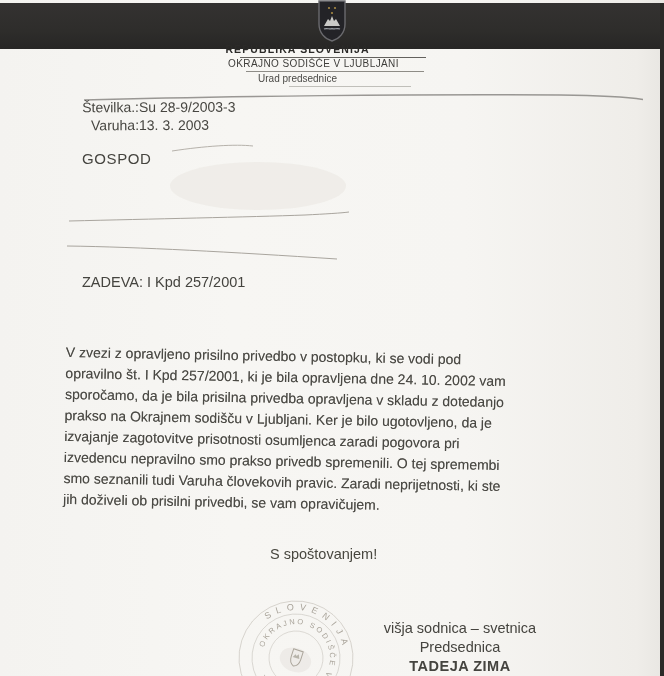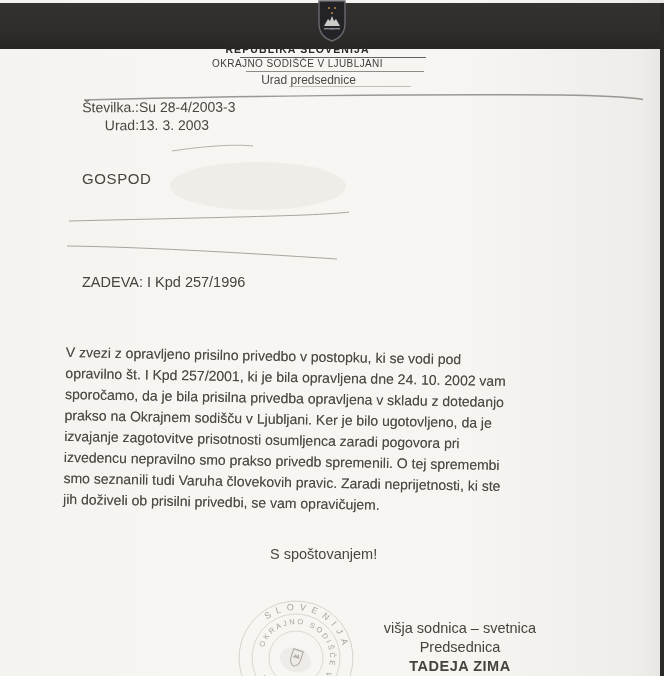--- a/index.html
+++ b/index.html
@@ -7,28 +7,28 @@
     position:relative;width:664px;height:676px;overflow:hidden;
     background:linear-gradient(90deg,#f4f3f0 0%,#f7f6f3 35%,#f6f5f2 70%,#efede9 96%,#e8e6e2 100%);
     font-family:"Liberation Sans","DejaVu Sans",sans-serif;
     color:#47463f;
   }
   .scan-band{position:absolute;left:0;top:3px;width:664px;height:46px;
     background:linear-gradient(180deg,#343231 0%,#2e2d2b 60%,#272625 100%);}
   .scan-strip-right{position:absolute;right:0;top:3px;width:4px;height:673px;background:#2b2a28;}
   .hdr{position:absolute;left:0;width:595px;text-align:center;}
   .hdr-republic{top:43px;font-size:10.5px;font-weight:bold;letter-spacing:1.1px;color:#2b2a28;z-index:3;}
-  .hdr-court{top:58px;font-size:10px;letter-spacing:.4px;color:#3e3d3a;}
-  .hdr-office{top:73px;font-size:12px;color:#4b4a47;margin-left:11px;}
+  .hdr-court{top:58px;font-size:10px;letter-spacing:.4px;color:#3e3d3a;padding-left:16px;}
+  .hdr-office{top:73px;font-size:10px;color:#4b4a47;}
   .u1{position:absolute;left:240px;top:56.5px;width:186px;height:1px;background:#63615d;z-index:4;}
   .u2{position:absolute;left:246px;top:70.5px;width:178px;height:1px;background:#7b7973;opacity:.85;}
   .u3{position:absolute;left:289px;top:86px;width:122px;height:1px;background:#93918b;opacity:.55;}
   .ref{position:absolute;left:82px;top:98px;font-size:14px;line-height:18px;color:#474641;transform:rotate(-.2deg);}
   .ref .lab{display:inline-block;width:57px;text-align:right;}
-  .gospod{position:absolute;left:82px;top:150px;font-size:15px;letter-spacing:.6px;color:#45443f;margin-top:20px;}
+  .gospod{position:absolute;left:82px;top:150px;font-size:15px;letter-spacing:.6px;color:#45443f;}
   .zadeva{position:absolute;left:82px;top:274px;font-size:14.5px;color:#45443f;}
   .bodytext{position:absolute;left:66px;top:342px;width:545px;font-size:14px;line-height:21px;
     color:#4a4944;transform:rotate(1.05deg);transform-origin:0 0;
     text-shadow:0 0 .5px rgba(74,73,68,.55);}
   .closing{position:absolute;left:270px;top:546px;font-size:14.5px;color:#48473f;}
   .sig{position:absolute;left:372px;top:619px;width:176px;text-align:center;
     font-size:14.5px;line-height:19px;color:#45443f;}
   .sig .name{letter-spacing:.5px;font-weight:bold;}
   .overlay{position:absolute;left:0;top:0;pointer-events:none;}
   .stamp{position:absolute;left:234px;top:594px;}
@@ -55,36 +55,36 @@
   <div class="hdr hdr-court">OKRAJNO SODIŠČE V LJUBLJANI</div>
   <div class="u2"></div>
   <div class="hdr hdr-office">Urad predsednice</div>
   <div class="u3"></div>
 
   <svg class="overlay" style="left:82px;top:92px;" width="564" height="12" viewBox="0 0 564 12">
     <path d="M2,8 C 140,4 340,2 478,3 C 515,3.4 545,5 561,7.5" stroke="#8f8d89" stroke-width="1.4" fill="none" opacity=".9"></path>
   </svg>
 
   <div class="ref">
-    <div><span class="lab">Številka.:</span><span>Su 28-4/2003-3</span></div>
-    <div><span class="lab">Urad:</span><span>13. 3. 2003</span></div>
+    <div><span class="lab">Številka.:</span><span>Su 28-9/2003-3</span></div>
+    <div><span class="lab">Varuha:</span><span>13. 3. 2003</span></div>
   </div>
 
   <div class="gospod">GOSPOD</div>
 
   <svg class="overlay" style="left:0;top:0;" width="664" height="300" viewBox="0 0 664 300">
     <ellipse cx="258" cy="186" rx="88" ry="24" fill="#edebe6" opacity=".8"></ellipse>
     <path d="M172,151 C 205,146 235,144 253,146" stroke="#b6b2ab" stroke-width="1" fill="none"></path>
     <path d="M69,221 C 150,219 250,217 305,215 C 325,214 342,213 349,212" stroke="#a9a59e" stroke-width="1" fill="none"></path>
     <path d="M67,246 C 140,247 230,252 337,259" stroke="#a9a59e" stroke-width="1" fill="none"></path>
   </svg>
 
   <div class="zadeva">
     <span>ZADEVA:</span>
-    <span>I Kpd 257/1996</span>
+    <span>I Kpd 257/2001</span>
   </div>
 
   <div class="bodytext">
     <div>V zvezi z opravljeno prisilno privedbo v postopku, ki se vodi pod</div>
     <div>opravilno št. I Kpd 257/2001, ki je bila opravljena dne 24. 10. 2002 vam</div>
     <div>sporočamo, da je bila prisilna privedba opravljena v skladu z dotedanjo</div>
     <div>prakso na Okrajnem sodišču v Ljubljani. Ker je bilo ugotovljeno, da je</div>
     <div>izvajanje zagotovitve prisotnosti osumljenca zaradi pogovora pri</div>
     <div>izvedencu nepravilno smo prakso privedb spremenili. O tej spremembi</div>
     <div>smo seznanili tudi Varuha človekovih pravic. Zaradi neprijetnosti, ki ste</div>

